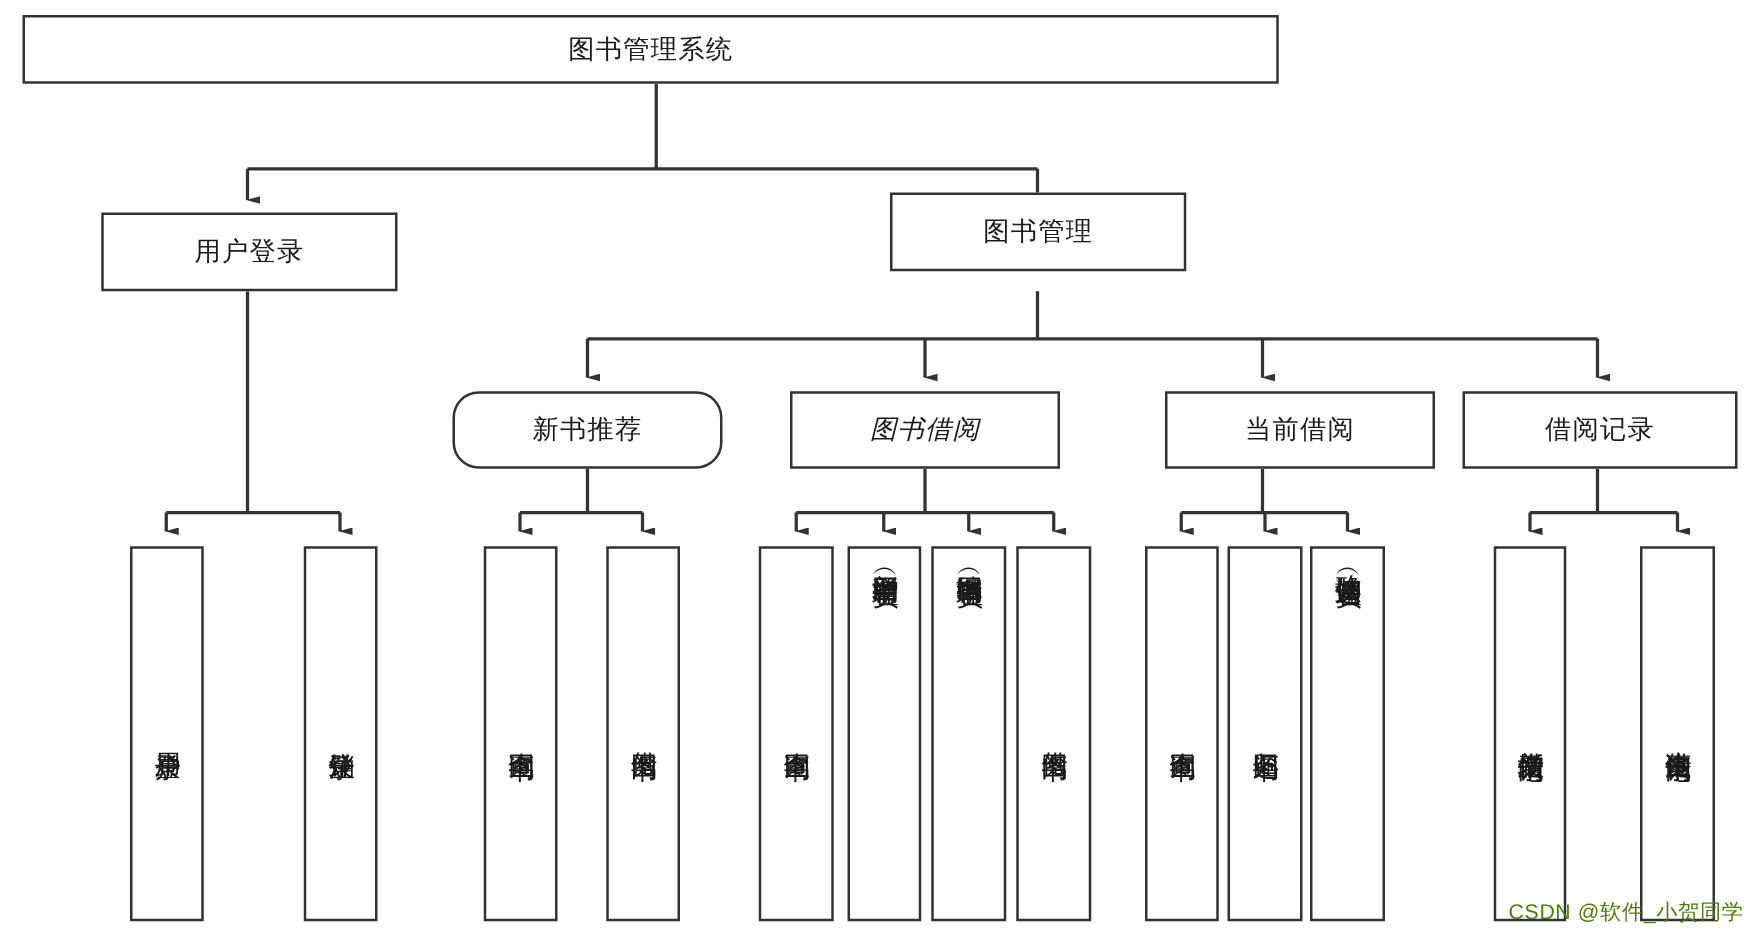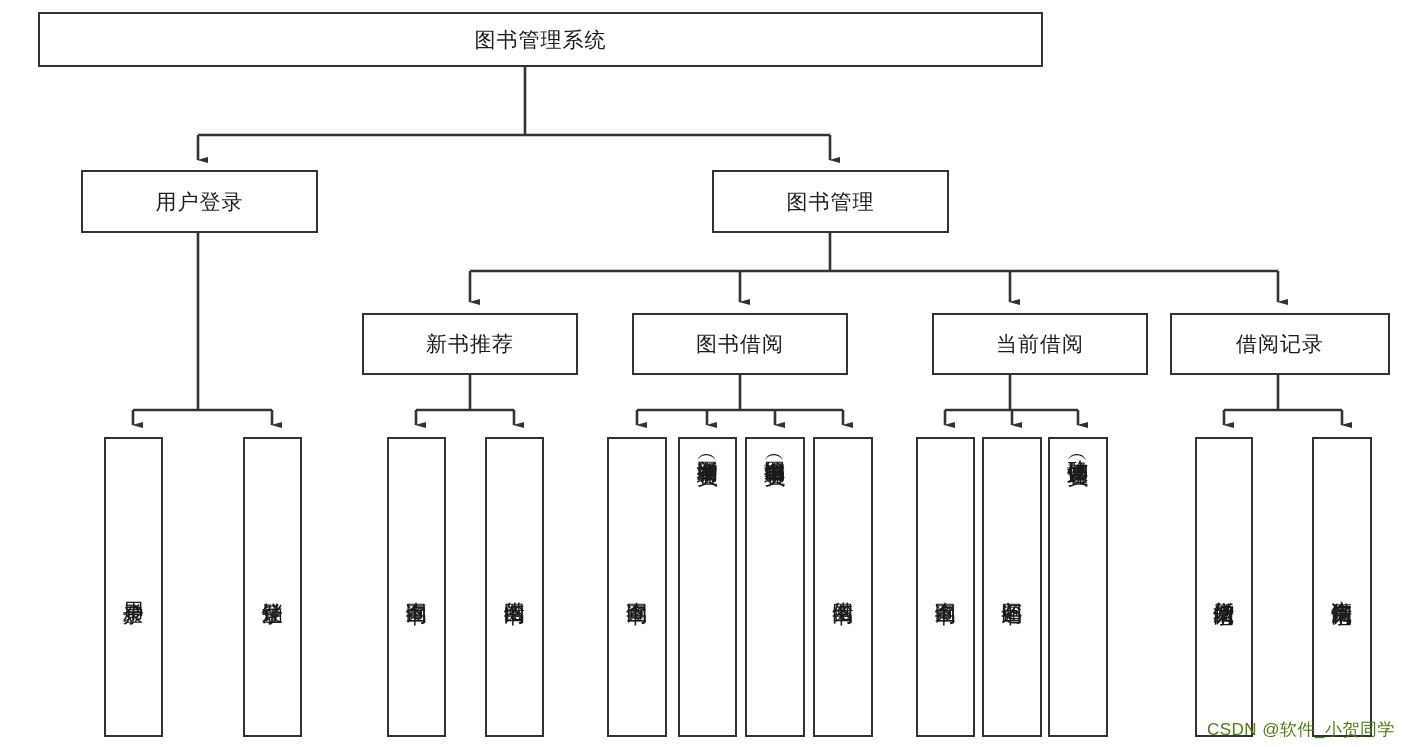--- a/index.html
+++ b/index.html
@@ -113,35 +113,35 @@
       <path d="M1012,410 L1012,425" marker-end="url(#arrow)"></path>
       <path d="M1078,410 L1078,425" marker-end="url(#arrow)"></path>
 
       <path d="M1278,375 L1278,410"></path>
       <path d="M1224,410 L1342,410"></path>
       <path d="M1224,410 L1224,425" marker-end="url(#arrow)"></path>
       <path d="M1342,410 L1342,425" marker-end="url(#arrow)"></path>
     </g>
   </svg>
 
-  <div class="node node-h" style="left:18px; top:12px; width:1005px; height:55px;margin-left:20px;">
+  <div class="node node-h" style="left:18px; top:12px; width:1005px; height:55px;">
     <span>图书管理系统</span>
   </div>
 
   <div class="node node-h" style="left:81px; top:170px; width:237px; height:63px;">
     <span>用户登录</span>
   </div>
-  <div class="node node-h" style="left:712px; top:170px; width:237px; height:63px;">
+  <div class="node node-h" style="left:712px; top:154px; width:237px; height:63px;">
     <span>图书管理</span>
   </div>
 
-  <div class="node node-h" style="left:362px; top:313px; width:216px; height:62px;">
+  <div class="node node-h" style="left:362px; top:313px; width:216px; height:62px;border-radius:21px;">
     <span>新书推荐</span>
   </div>
-  <div class="node node-h" style="left:632px; top:313px; width:216px; height:62px;">
+  <div class="node node-h" style="left:632px; top:313px; width:216px; height:62px;font-style:italic;">
     <span>图书借阅</span>
   </div>
   <div class="node node-h" style="left:932px; top:313px; width:216px; height:62px;">
     <span>当前借阅</span>
   </div>
   <div class="node node-h" style="left:1170px; top:313px; width:220px; height:62px;text-align:right;">
     <span>借阅记录</span>
   </div>
 
   <div class="node node-v" style="left:104px; top:437px; width:59px; height:300px;">

